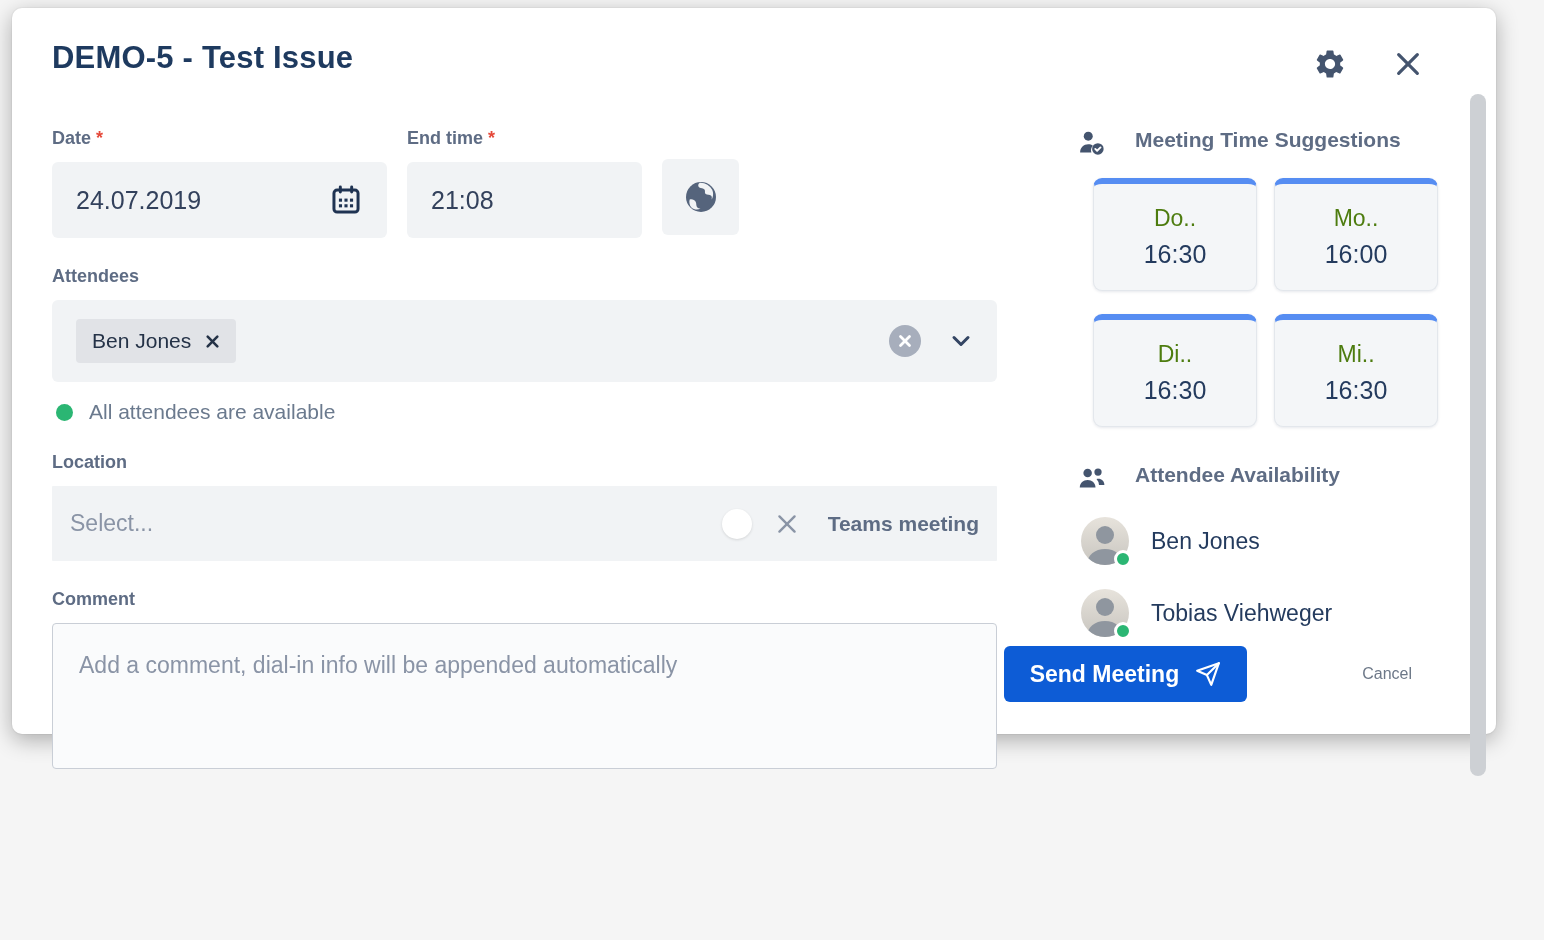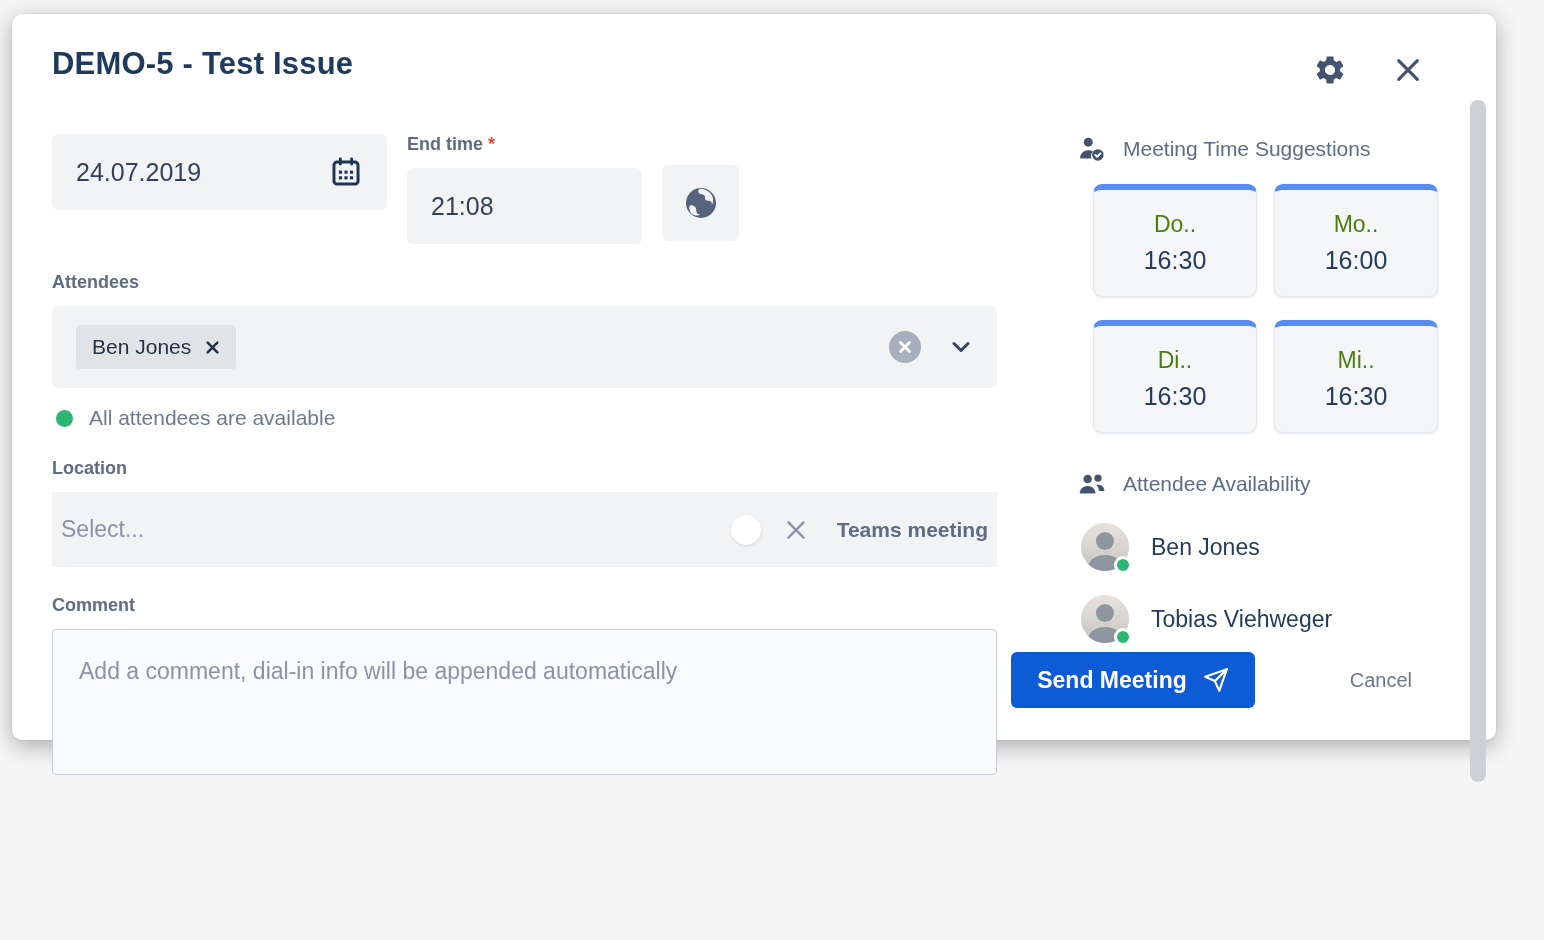--- a/index.html
+++ b/index.html
@@ -1,20 +1,20 @@
 <!DOCTYPE html>
 <html><head>
 <meta charset="utf-8">
 <style>
   * { margin:0; padding:0; box-sizing:border-box; }
   html,body { width:1544px; height:940px; font-family:"Liberation Sans", sans-serif; background:#f5f5f5; overflow:hidden; }
   body { position:relative; }
 
   .dialog {
-    position:absolute; left:12px; top:14px; width:1484px; height:726px;
+    position:absolute; left:12px; top:8px; width:1484px; height:726px;
     background:#ffffff; border-radius:10px;
     box-shadow:0 6px 22px rgba(0,0,0,0.30), 0 0 0 1px rgba(0,0,0,0.03);
     padding:32px 40px 0 40px;
   }
 
   
   .hdr { display:flex; align-items:flex-start; justify-content:space-between; }
   .title { font-size:31px; font-weight:bold; color:#1e3a5f; letter-spacing:0.2px; }
   .hdr-actions { display:flex; align-items:center; gap:42px; margin-right:30px; margin-top:6px; }
   .icon-btn { width:36px; height:36px; cursor:pointer; display:flex; align-items:center; justify-content:center; }
@@ -47,39 +47,39 @@
   .chip-x { cursor:pointer; display:flex; }
   .att-right { margin-left:auto; display:flex; align-items:center; gap:26px; }
   .clear-circle { width:32px; height:32px; border-radius:50%; background:#a7aebc;
     display:flex; align-items:center; justify-content:center; cursor:pointer; }
 
   .status-row { display:flex; align-items:center; gap:16px; margin-top:18px; margin-left:4px; }
   .dot-green { width:17px; height:17px; border-radius:50%; background:#2bb673; }
   .status-text { font-size:21px; color:#6b7a8e; }
 
   
-  .loc-box { height:75px; background:#f1f3f5; border-radius:1px; display:flex; align-items:center; padding:0 9px; }
+  .loc-box { height:75px; background:#f1f3f5; border-radius:1px; display:flex; align-items:center; padding:0 18px; }
   .loc-input { flex:1 1 auto; background:transparent; border:none; outline:none;
     font-size:23px; color:#33415c; font-family:"Liberation Sans", sans-serif; min-width:40px; }
   .loc-input::placeholder { color:#8a94a6; }
   .toggle-knob { width:30px; height:30px; border-radius:50%; background:#ffffff;
     box-shadow:0 1px 3px rgba(0,0,0,0.12); cursor:pointer; flex:0 0 auto; }
   .loc-x { margin-left:22px; cursor:pointer; display:flex; flex:0 0 auto; }
   .teams-label { margin-left:28px; font-size:21px; font-weight:700; color:#5e6c84; flex:0 0 auto; }
 
   
   .comment-area { width:945px; height:146px; background:#fafbfc; border:1px solid #c9ced6;
     border-radius:4px; resize:none; padding:28px 26px; font-size:23px; color:#33415c;
     font-family:"Liberation Sans", sans-serif; outline:none; }
   .comment-area::placeholder { color:#8a94a6; }
 
   .sect { margin-top:28px; }
 
   
-  .panel-hdr { display:flex; align-items:center; gap:16px; font-size:21px; font-weight:400; color:#5e6c84; }
+  .panel-hdr { display:flex; gap:28px; font-size:21px; font-weight:700; color:#5e6c84; }
   .sugg-grid { display:grid; grid-template-columns:164px 164px; column-gap:17px; row-gap:23px;
     margin-top:20px; margin-left:16px; }
   .sugg-card { height:113px; background:#f4f6f8; border:1px solid #e3e7ec; border-top:6px solid #568df2;
     border-radius:9px; box-shadow:0 1px 3px rgba(9,30,66,0.10); cursor:pointer;
     display:flex; flex-direction:column; align-items:center; justify-content:center; gap:8px; }
   .sugg-day { font-size:23px; color:#4d7c0f; }
   .sugg-time { font-size:25px; color:#243b5e; }
 
   .avail-hdr { margin-top:36px; }
   .person-row { display:flex; align-items:center; gap:22px; margin-top:24px; margin-left:4px; }
@@ -88,22 +88,22 @@
     overflow:hidden; display:flex; align-items:flex-end; justify-content:center; }
   .presence { position:absolute; right:-3px; bottom:-3px; width:18px; height:18px; border-radius:50%;
     background:#2bb673; border:3px solid #ffffff; }
   .person-name { font-size:23px; color:#243b5e; }
 
   
   .footer { position:absolute; right:84px; bottom:32px; display:flex; align-items:center; gap:95px; }
   .send-btn { background:#0d5cd6; border:none; border-radius:6px; height:56px; padding:10px 26px;
     display:flex; align-items:center; gap:16px; color:#ffffff; font-size:23px; font-weight:600;
     font-family:"Liberation Sans", sans-serif; cursor:pointer; }
-  .cancel-btn { background:none; border:none; font-size:20px; color:#6d7888; cursor:pointer;
-    font-family:"Liberation Sans", sans-serif; }
+  .cancel-btn { background:none; border:none; font-size:16px; color:#6d7888; cursor:pointer;
+    font-family:"Liberation Sans", sans-serif;margin-left:20px; }
 
   
   .scroll-thumb { position:absolute; right:10px; top:86px; width:16px; height:682px;
     background:#cdd0d4; border-radius:8px; cursor:grab; }
 </style>
 </head>
 <body>
 
 <div class="dialog">
 
@@ -123,20 +123,21 @@
       </div>
     </div>
   </div>
 
   <div class="content">
 
     <div class="left-col">
 
       <div class="row1">
         <div class="fgroup">
+          <div class="field-label"><span>Date</span><span class="req">*</span></div>
           <div class="box box-date">
             <span>24.07.2019</span>
             <span style="display:flex;">
               <svg width="34" height="34" viewBox="0 0 24 24" fill="none" stroke="#1f3352" stroke-width="2.1" stroke-linecap="round">
                   <rect x="3.5" y="5" width="17" height="15.5" rx="2.2"></rect>
                   <line x1="8" y1="2.8" x2="8" y2="6.4"></line>
                   <line x1="16" y1="2.8" x2="16" y2="6.4"></line>
                   <g stroke="none" fill="#1f3352">
                     <rect x="7" y="11" width="2.2" height="2.2"></rect>
                     <rect x="10.9" y="11" width="2.2" height="2.2"></rect>

